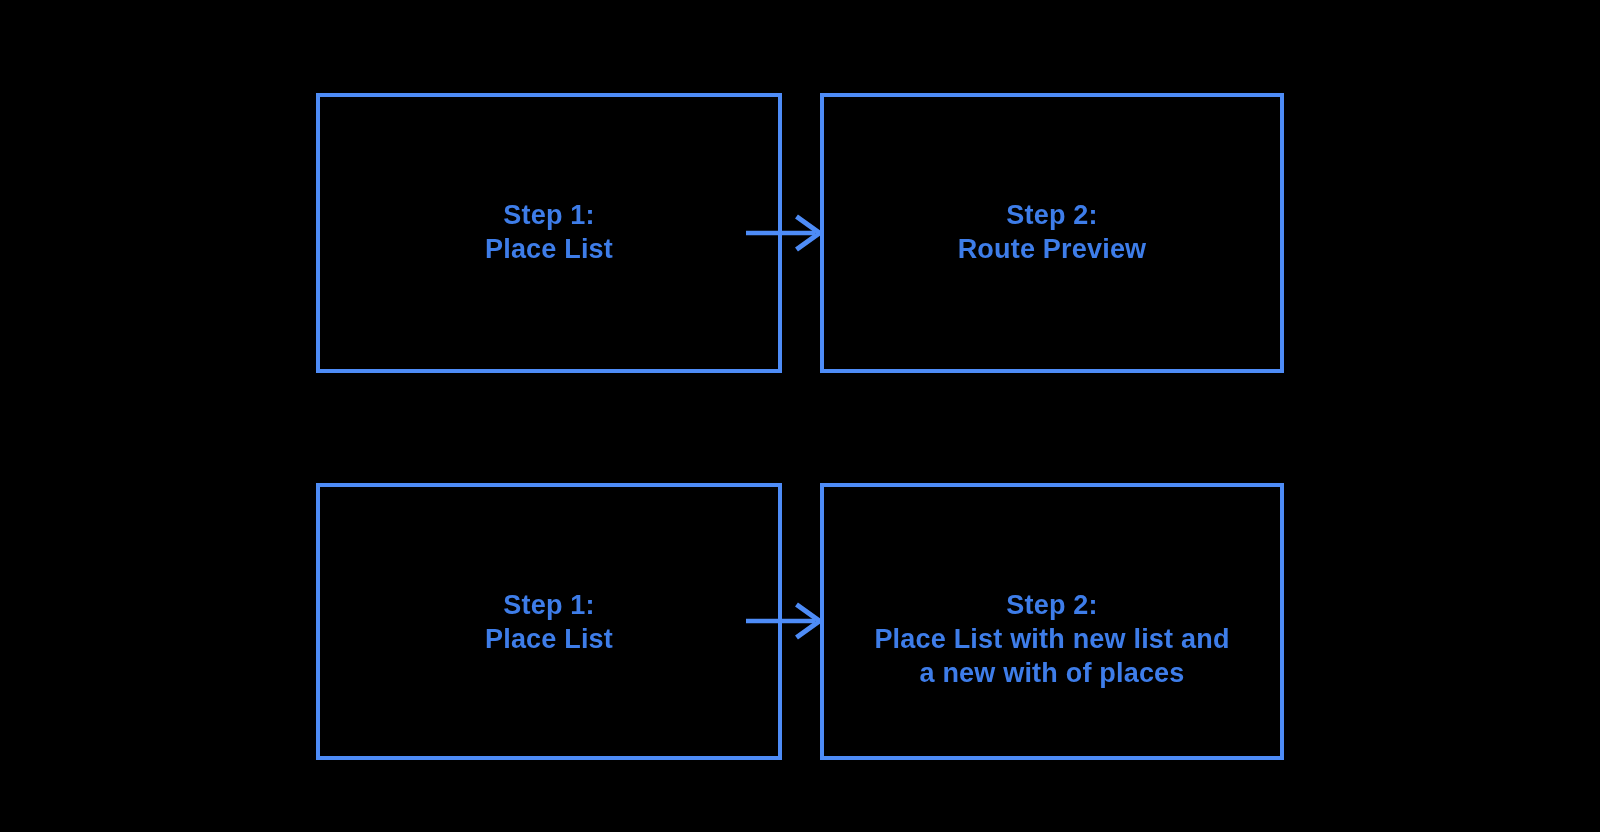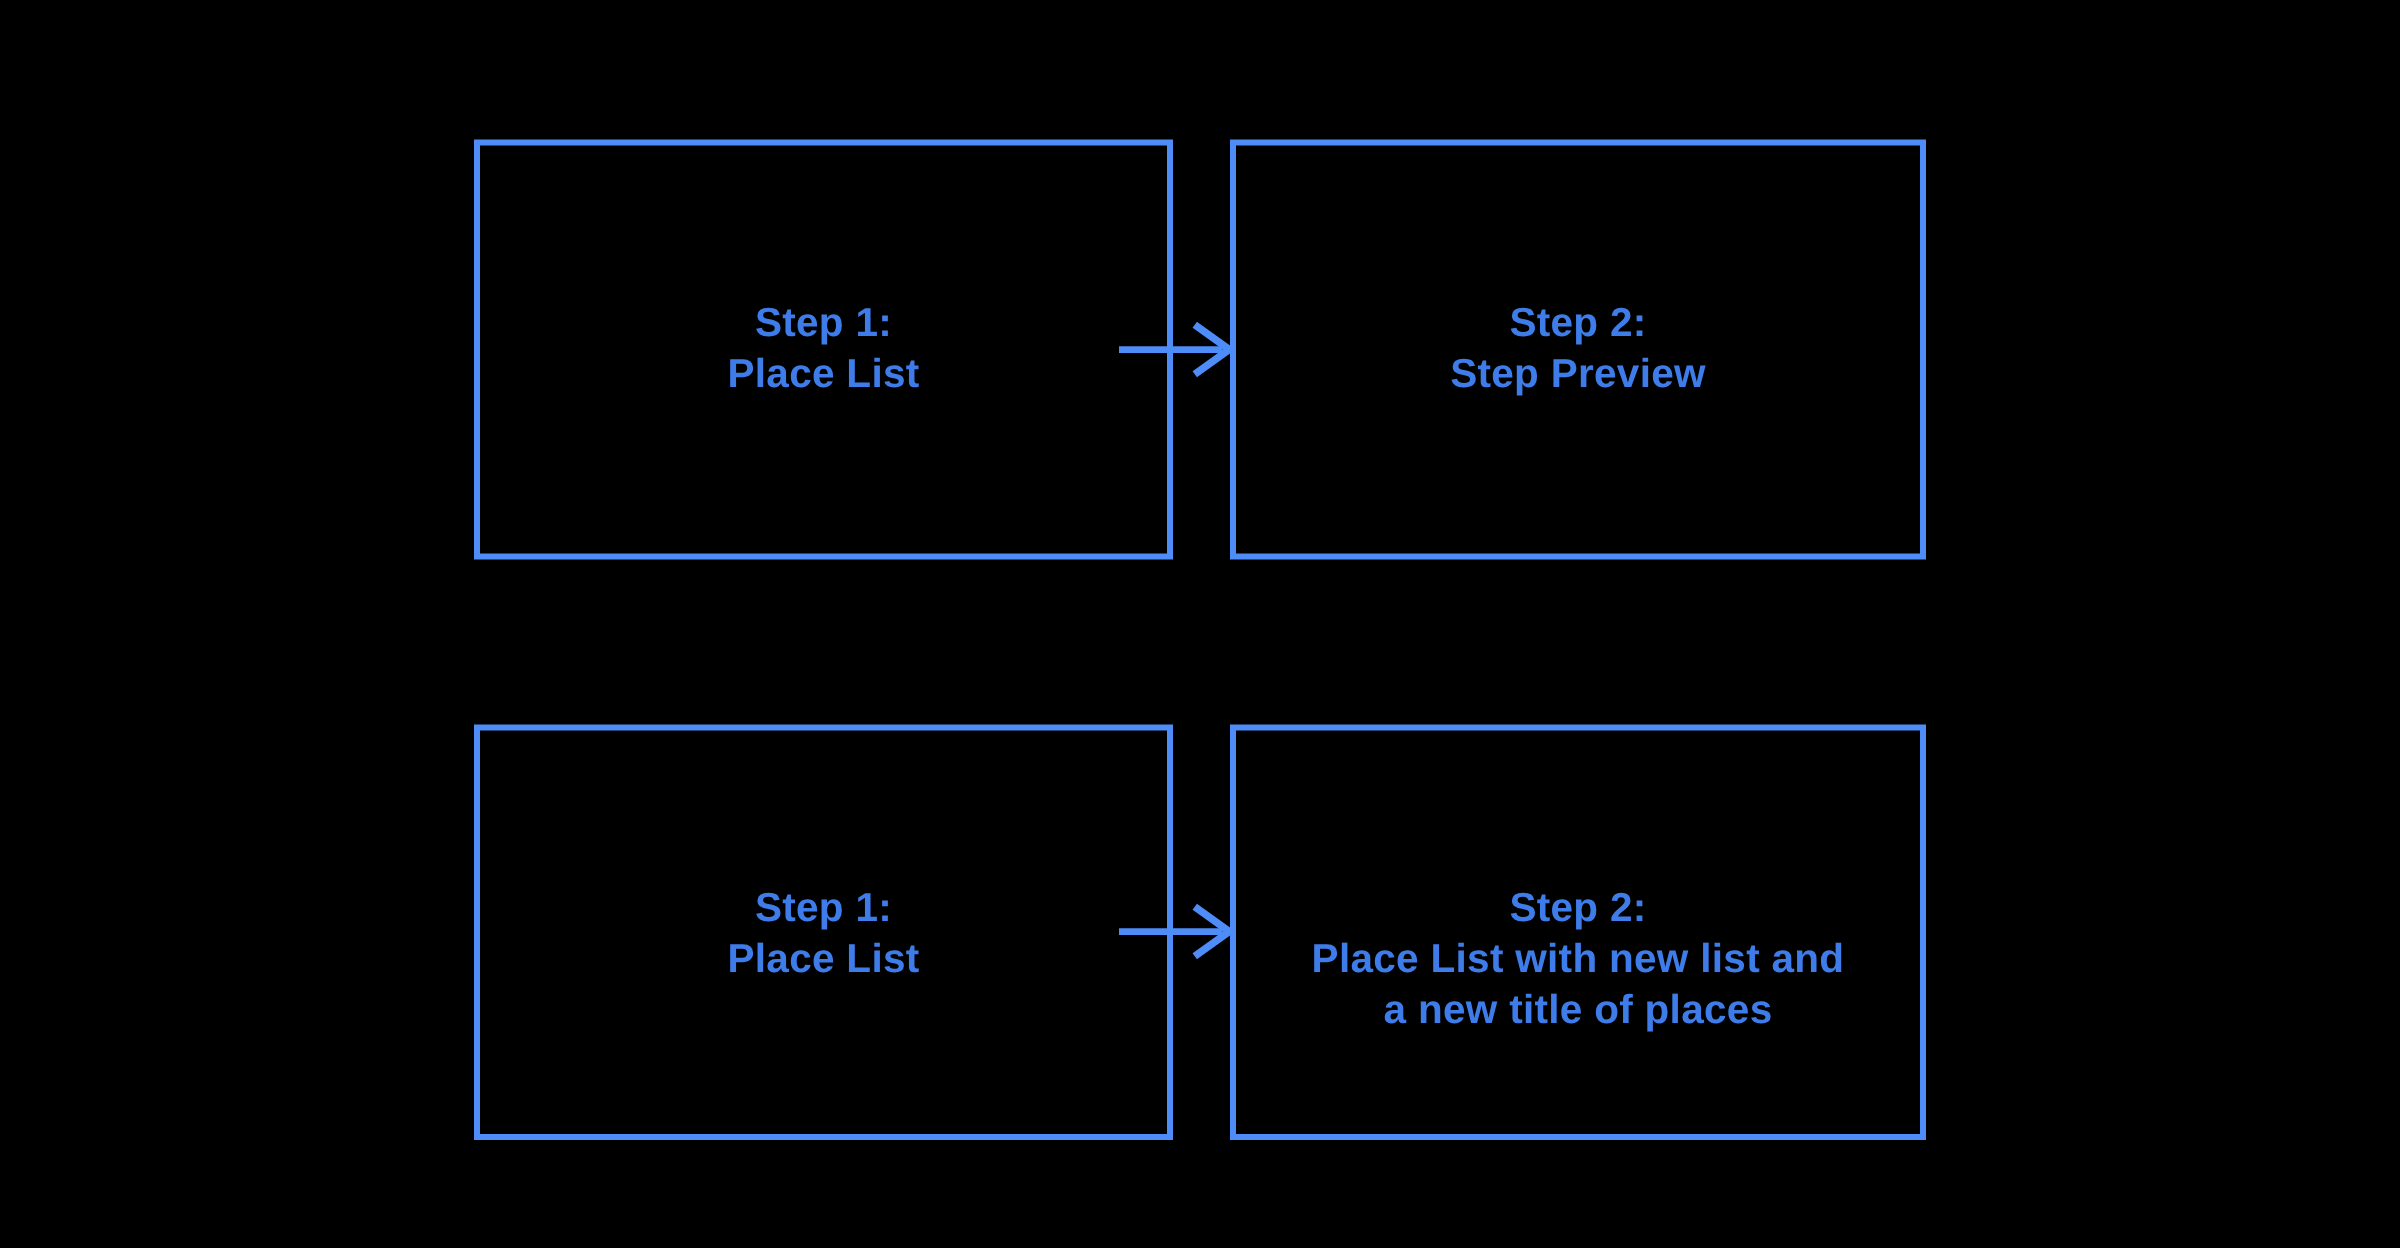--- a/index.html
+++ b/index.html
@@ -63,27 +63,27 @@
     </g>
   </svg>
 
   <div class="flow-box box-top-left">
     <div class="line">Step 1:</div>
     <div class="line">Place List</div>
   </div>
 
   <div class="flow-box box-top-right">
     <div class="line">Step 2:</div>
-    <div class="line">Step Preview</div>
+    <div class="line">Route Preview</div>
   </div>
 
   <div class="flow-box box-bottom-left">
     <div class="line">Step 1:</div>
     <div class="line">Place List</div>
   </div>
 
   <div class="flow-box box-bottom-right">
     <div class="line">Step 2:</div>
     <div class="line">Place List with new list and</div>
-    <div class="line">a new title of places</div>
+    <div class="line">a new with of places</div>
   </div>
 
 </div>
 
 </body></html>

